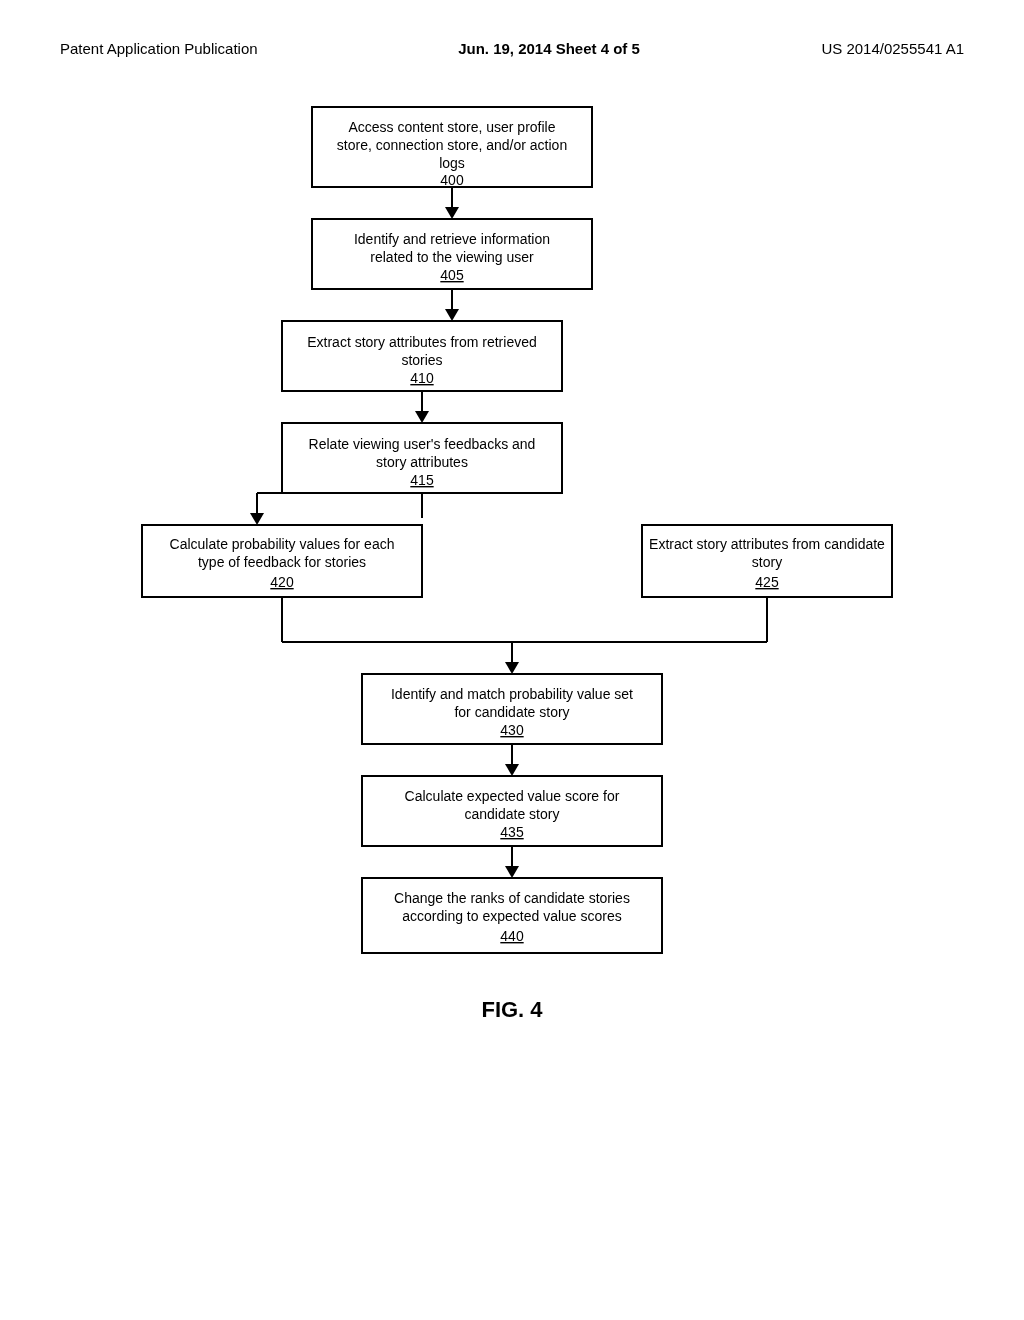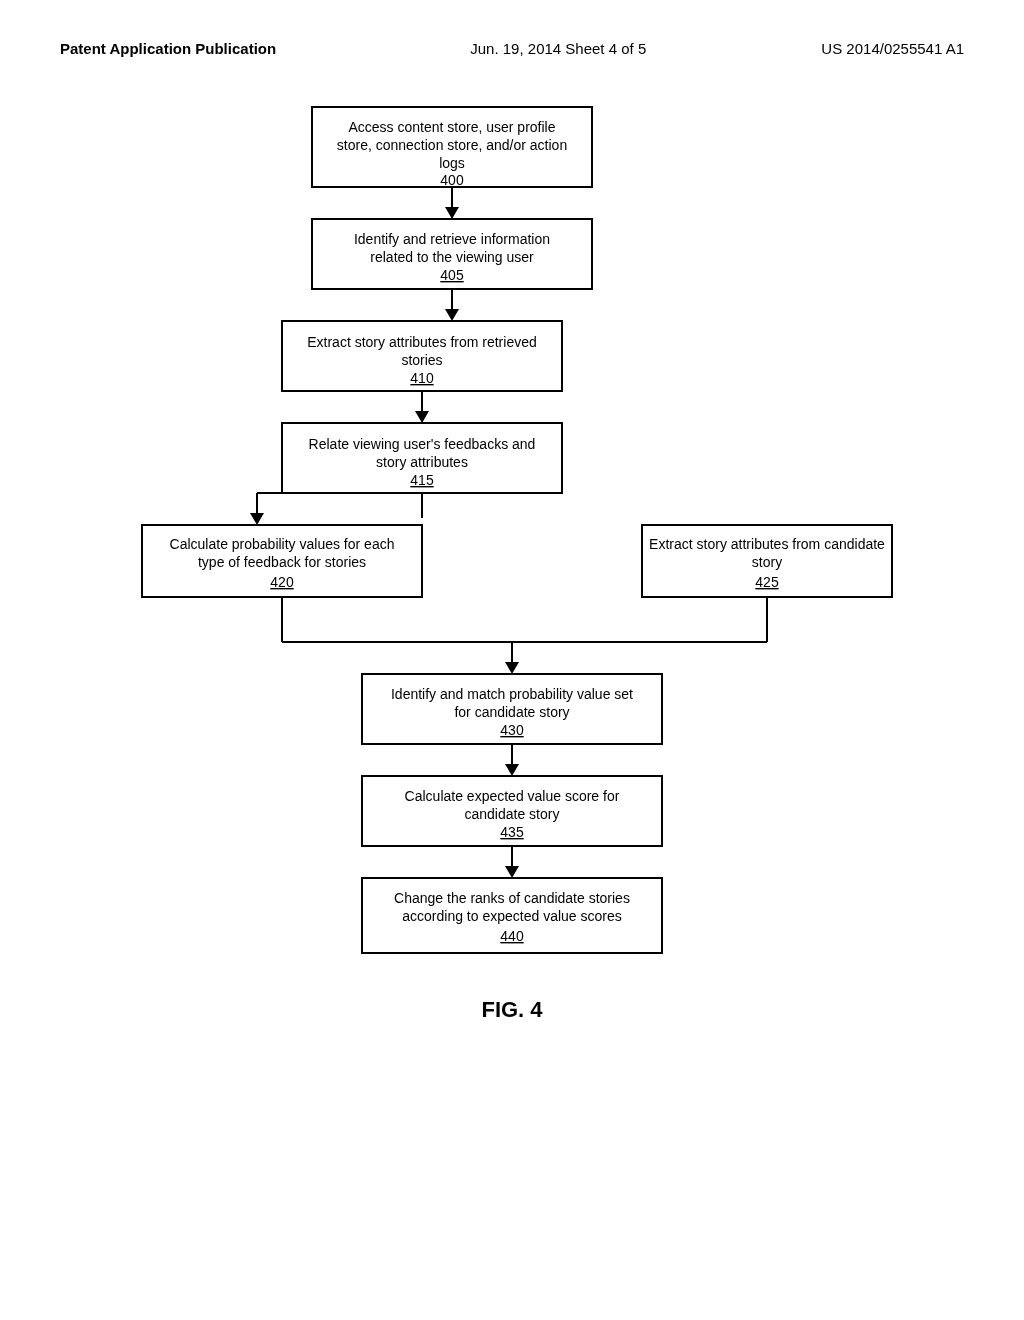--- a/index.html
+++ b/index.html
@@ -13,22 +13,22 @@
 
     .page-header {
       display: flex;
       justify-content: space-between;
       align-items: center;
       padding: 40px 60px 20px 60px;
       font-size: 15px;
       font-weight: bold;
     }
 
-    .header-left { font-weight: bold; text-align: center; }
-    .header-center { font-weight: normal; margin-left: 19px; }
+    .header-left { font-weight: normal; text-align: center; }
+    .header-center { font-weight: bold; margin-left: 19px; }
     .header-right { font-weight: normal; }
 
     
     .diagram-svg-container {
       width: 860px;
       margin: 0 auto;
     }
   </style>
 </head>
 <body>

